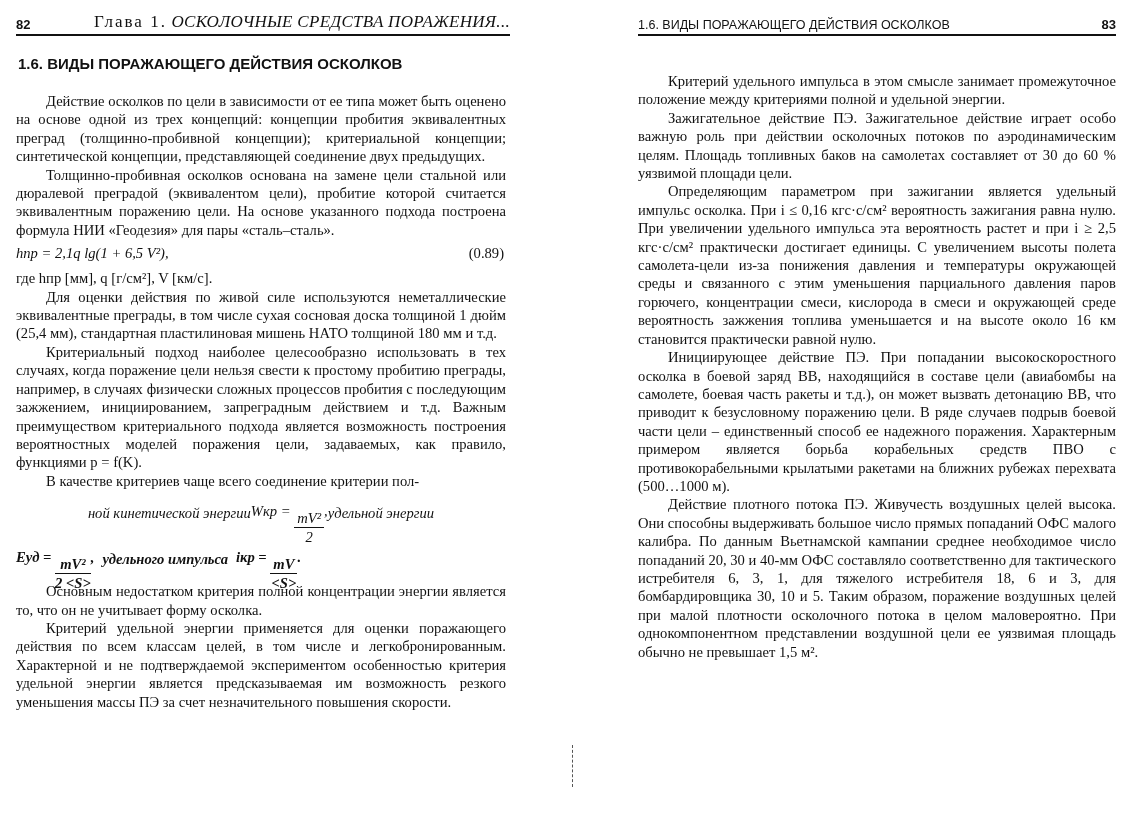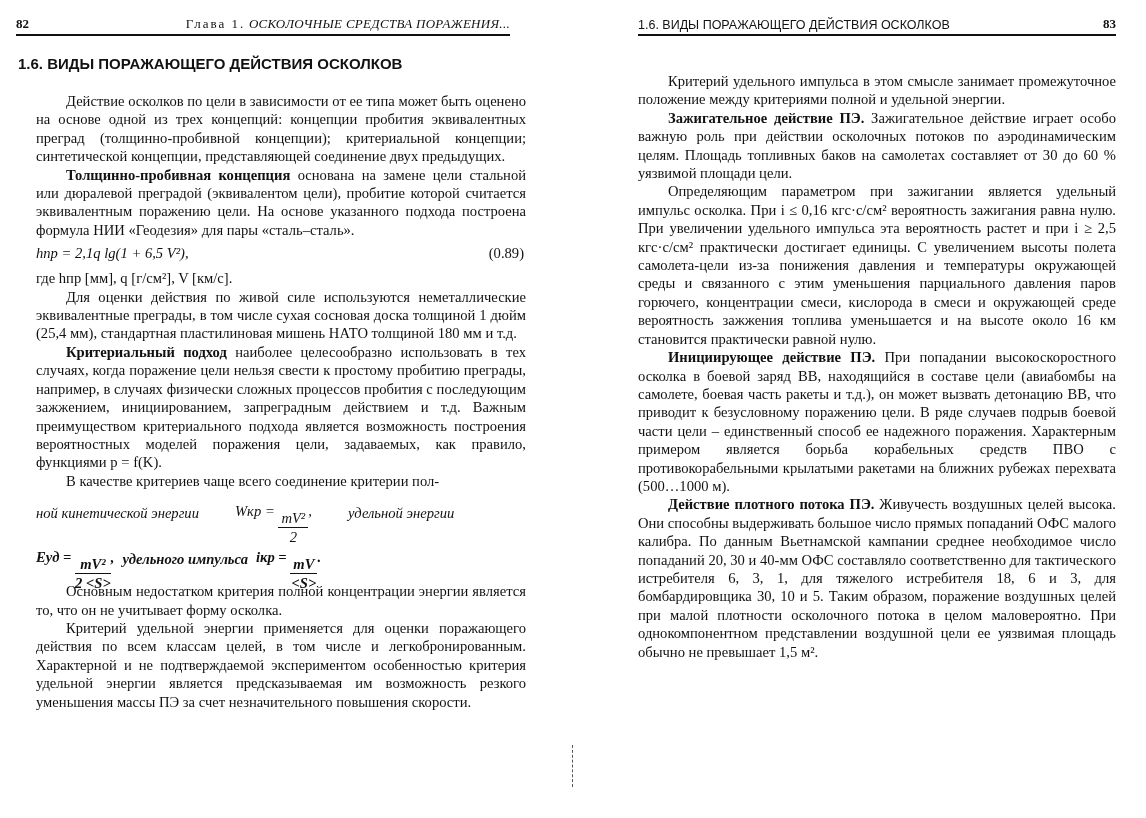--- a/index.html
+++ b/index.html
@@ -12,66 +12,66 @@
   .page-left { left: 0; width: 570px; }
   .page-right { left: 570px; width: 576px; }
   .runhead {
     position: absolute; top: 12px; height: 20px;
     border-bottom: 2px solid #111;
     display: flex; align-items: flex-end; justify-content: space-between;
     font-size: 13px; padding-bottom: 2px;
   }
   .page-left .runhead { left: 16px; width: 494px; }
   .page-right .runhead { left: 68px; width: 478px; }
-  .pnum { font-family: Liberation Serif, serif; font-weight: bold; font-size: 13px; }
-  .chap { font-size: 13px; letter-spacing: 0.3px; margin-left: 12px; }
+  .pnum { font-family: Liberation Sans, sans-serif; font-weight: bold; font-size: 13px; }
+  .chap { font-size: 17px; letter-spacing: 0.3px; margin-left: 12px; }
   .chap .lbl { letter-spacing: 2px; }
   .chap .it { font-style: italic; }
   .sec-head { font-family: "Liberation Sans", sans-serif; font-size: 12.5px; }
   .h-section {
     position: absolute; left: 18px; top: 55px;
     font-family: "Liberation Sans", sans-serif; font-weight: bold; font-size: 15px;
   }
   .text {
     position: absolute; font-size: 14.6px; line-height: 18.4px; text-align: justify;
   }
-  .page-left .text { left: 36px; width: 490px; }
+  .page-left .text { left: 16px; width: 490px; }
   .page-right .text { left: 68px; width: 478px; }
   p { margin: 0; text-indent: 30px; }
   p.noind { text-indent: 0; }
-  b { font-weight: bold; }
+  b { font-weight: normal; }
   .formula {
     position: relative; height: 30px; font-style: italic; text-align: left;
     line-height: 28px;
   }
   .formula .eqnum { position: absolute; right: 2px; top: 0; font-style: normal; }
   .frac { display: inline-block; vertical-align: middle; text-align: center; font-style: italic; margin-top: 29px; }
   .frac .num { display: block; border-bottom: 1px solid #111; padding: 0 3px; line-height: 18px; }
   .frac .den { display: block; line-height: 18px; }
-  .crit-line { display: flex; justify-content: flex-start; align-items: center; height: 46px; font-style: italic; gap: 36px; }
+  .crit-line { display: flex; justify-content: center; align-items: center; height: 46px; font-style: italic; }
   .crit-line2 { display: flex; align-items: center; height: 46px; gap: 8px; font-style: italic; font-weight: bold; }
   .mark { position: absolute; left: 572px; top: 745px; width: 2px; height: 42px; border-left: 1px dashed #555; }
 </style>
 </head>
 <body>
 
 <div class="page page-left">
   <div class="runhead">
     <span class="pnum">82</span>
     <span class="chap">
       <span class="lbl">Глава 1.</span>
       <span class="it">ОСКОЛОЧНЫЕ СРЕДСТВА ПОРАЖЕНИЯ...</span>
     </span>
   </div>
 
   <div class="h-section">1.6. ВИДЫ ПОРАЖАЮЩЕГО ДЕЙСТВИЯ ОСКОЛКОВ</div>
 
   <div class="text" style="top:92px;">
     <p>Действие осколков по цели в зависимости от ее типа может быть оценено на основе одной из трех концепций: концепции пробития эквивалентных преград (толщинно-пробивной концепции); критериальной концепции; синтетической концепции, представляющей соединение двух предыдущих.</p>
-    <p><b>Толщинно-пробивная концепция</b><span> основана на замене цели стальной или дюралевой преградой (эквивалентом цели), пробитие которой считается эквивалентным поражению цели. На основе указанного подхода построена формула НИИ «Геодезия» для пары «сталь–сталь».</span></p>
+    <p><b>Толщинно-пробивная осколков</b><span> основана на замене цели стальной или дюралевой преградой (эквивалентом цели), пробитие которой считается эквивалентным поражению цели. На основе указанного подхода построена формула НИИ «Геодезия» для пары «сталь–сталь».</span></p>
     <div class="formula">
       <span>hпр = 2,1q lg(1 + 6,5 V²),</span>
       <span class="eqnum">(0.89)</span>
     </div>
     <p class="noind">где hпр [мм], q [г/см²], V [км/с].</p>
     <p>Для оценки действия по живой силе используются неметаллические эквивалентные преграды, в том числе сухая сосновая доска толщиной 1 дюйм (25,4 мм), стандартная пластилиновая мишень НАТО толщиной 180 мм и т.д.</p>
     <p><b>Критериальный подход</b><span> наиболее целесообразно использовать в тех случаях, когда поражение цели нельзя свести к простому пробитию преграды, например, в случаях физически сложных процессов пробития с последующим зажжением, инициированием, запреградным действием и т.д. Важным преимуществом критериального подхода является возможность построения вероятностных моделей поражения цели, задаваемых, как правило, функциями p = f(K).</span></p>
     <p>В качестве критериев чаще всего соединение критерии пол-</p>
 
     <div class="crit-line">

